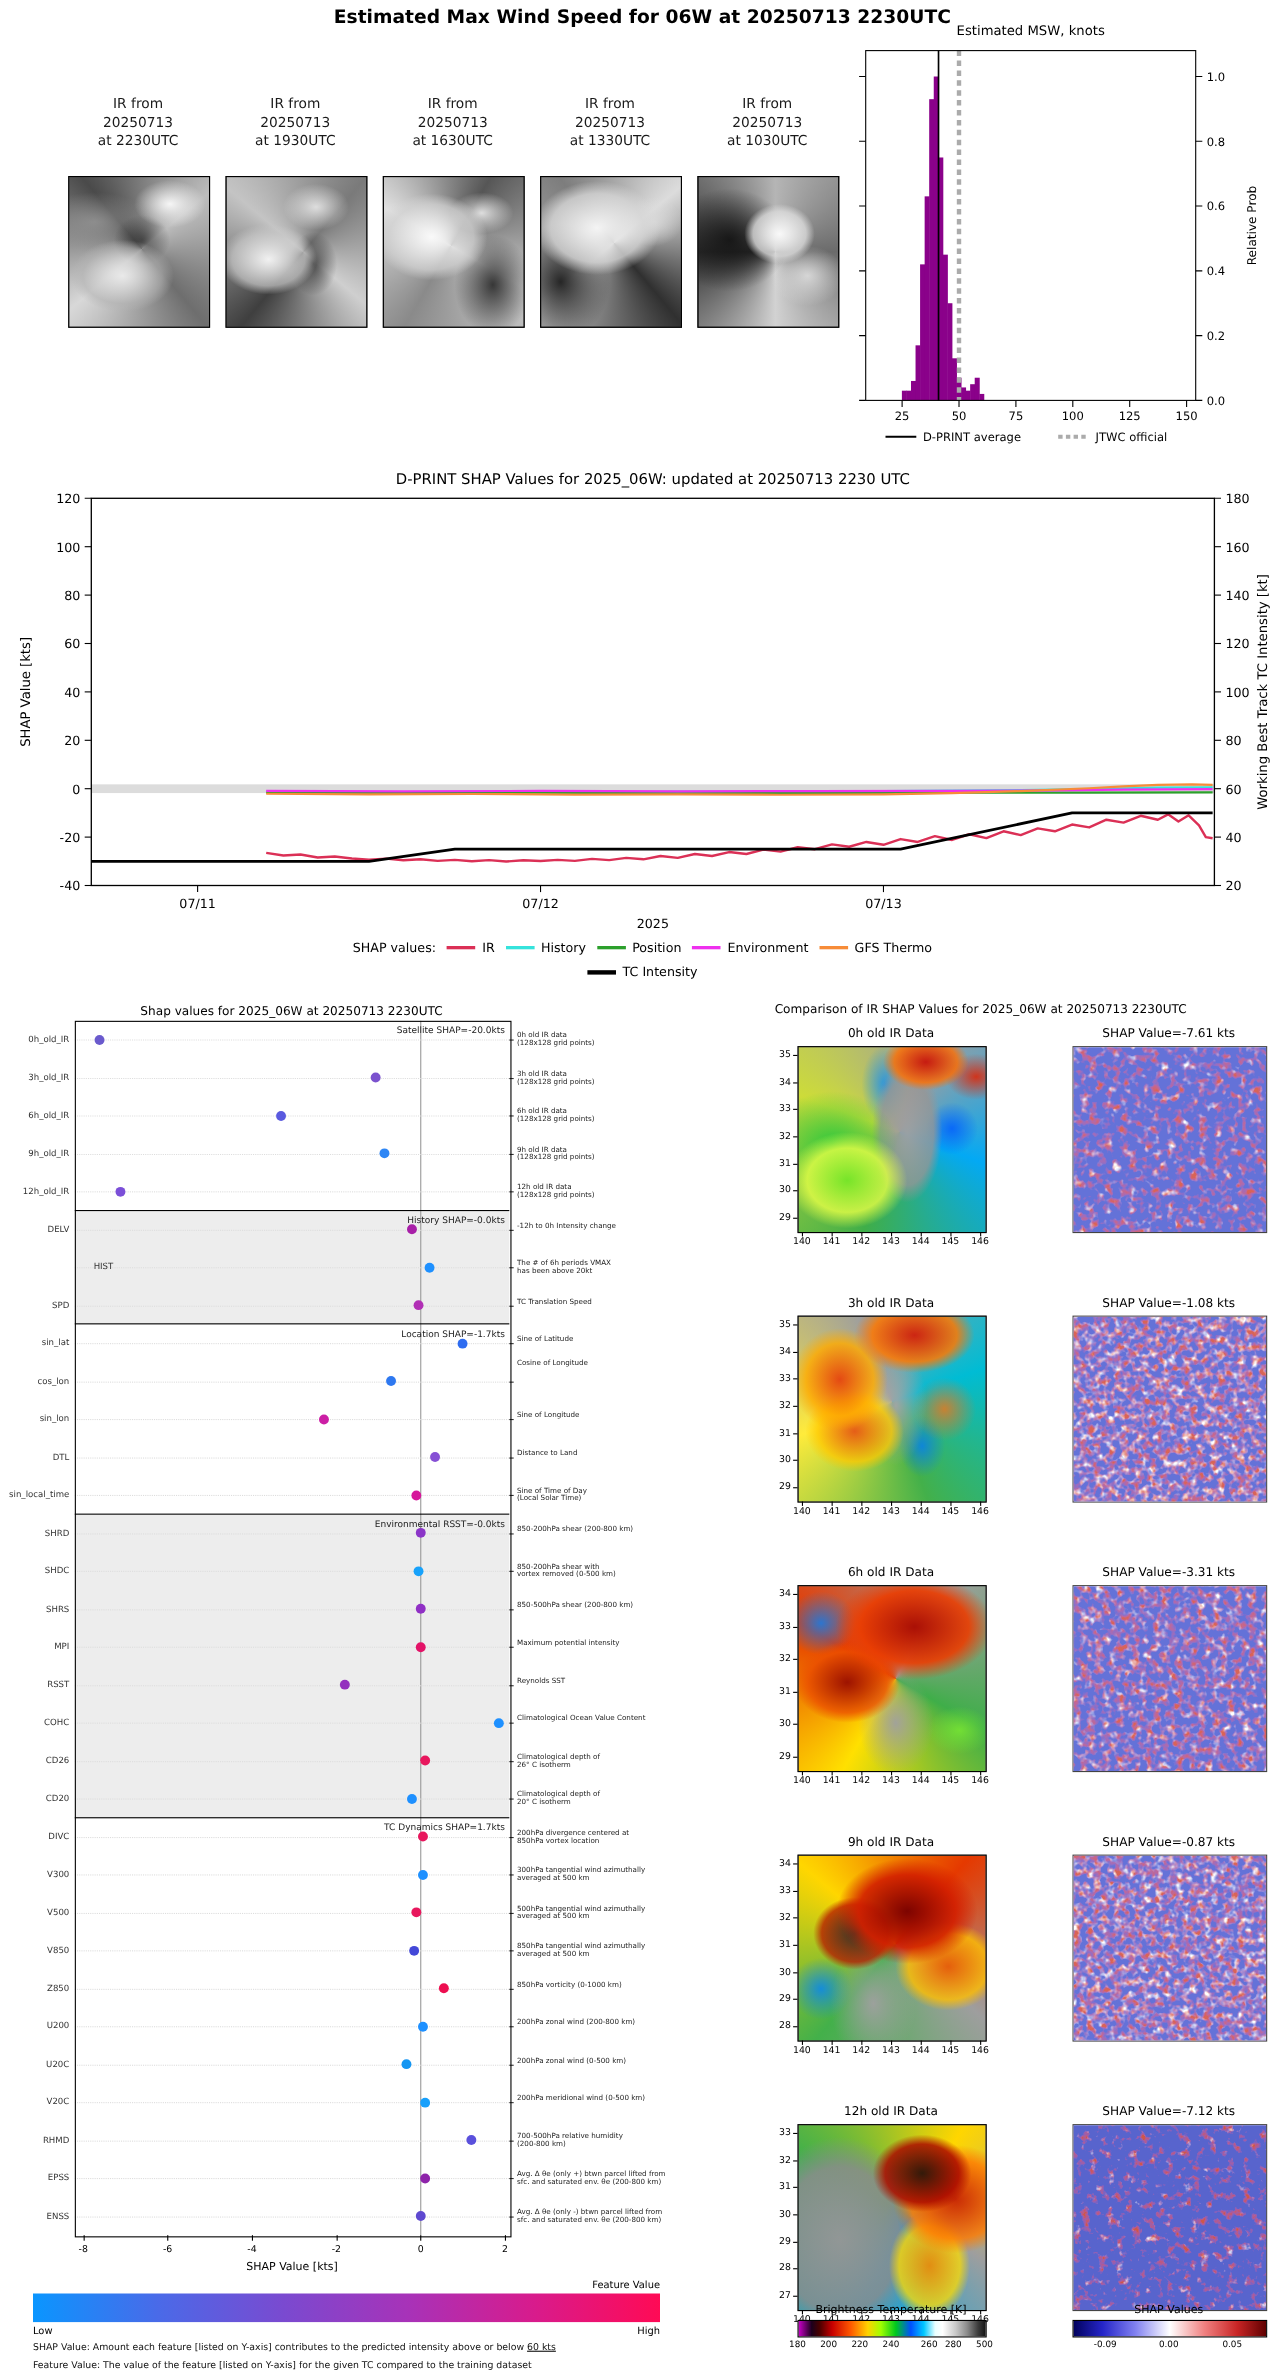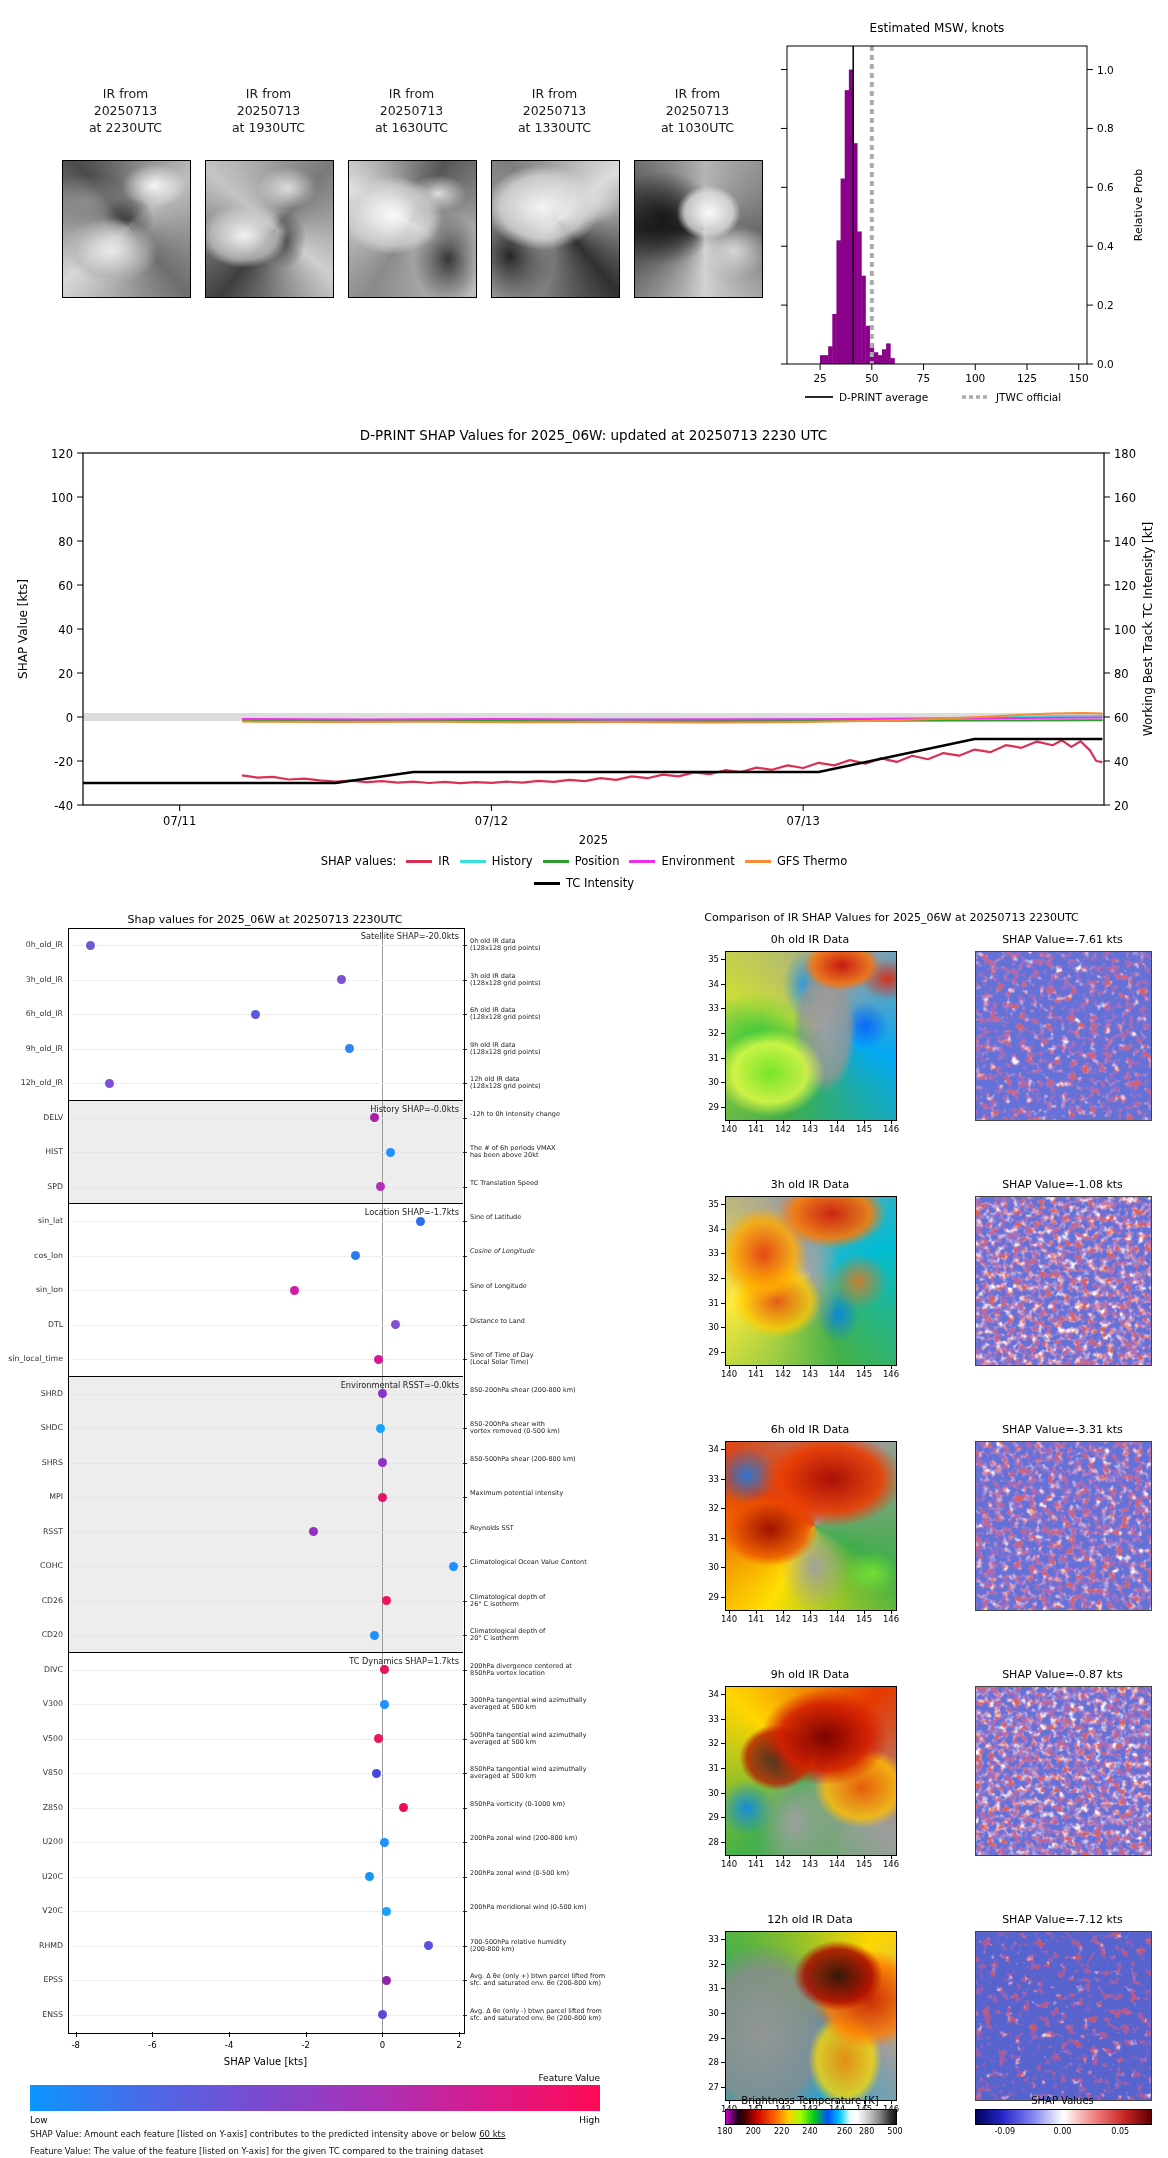--- a/index.html
+++ b/index.html
@@ -87,20 +87,21 @@
   .lbl{position:absolute;white-space:pre-line;}
   .dot{position:absolute;width:9px;height:9px;border-radius:50%;}
   .legend-row{position:absolute;left:0;width:1168px;display:flex;justify-content:center;align-items:center;gap:10px;font-size:11.5px;}
   .chip{display:inline-block;width:26px;height:3px;margin-right:6px;vertical-align:middle;}
   svg text{font-family:"DejaVu Sans","Liberation Sans",sans-serif;}
 </style>
 </head>
 <body>
 
 <div class="page">
+  <div class="page-title">Estimated Max Wind Speed for 06W at 20250713 2230UTC</div>
   <div id="thumbs">
       <div class="thumb-cap" style="left:62px;top:86px;width:127px;">IR from
 20250713
 at 2230UTC</div>
       <div class="thumb thumb-0" style="left:62px;top:160px;"></div>
       <div class="thumb-cap" style="left:205px;top:86px;width:127px;">IR from
 20250713
 at 1930UTC</div>
       <div class="thumb thumb-1" style="left:205px;top:160px;"></div>
       <div class="thumb-cap" style="left:348px;top:86px;width:127px;">IR from
@@ -277,41 +278,41 @@
 (128x128 grid points)</div>
       <div class="dot" style="left:104.91747572815531px;top:173.75px;background:#7B4FD8;"></div>
       <div class="lbl" style="left:68px;top:194.8px;width:395px;height:0;border-top:1.4px solid #000;"></div>
       <div class="lbl" style="left:197px;top:198.5px;width:262px;text-align:right;font-size:8.2px;color:#222;">History SHAP=-0.0kts</div>
       <div class="lbl" style="left:68px;top:212.75px;width:395px;height:0;border-top:1px dotted #ddd;"></div>
       <div class="lbl" style="left:0;top:207.75px;width:63px;text-align:right;font-size:7.8px;color:#333;">DELV</div>
       <div class="lbl" style="left:463px;top:212.75px;width:4px;height:0;border-top:1px solid #333;"></div>
       <div class="lbl" style="left:470px;top:205.75px;width:150px;font-size:6.5px;line-height:1.08;color:#222;">-12h to 0h Intensity change</div>
       <div class="dot" style="left:370.29611650485435px;top:208.25px;background:#A81FA8;"></div>
       <div class="lbl" style="left:68px;top:247.25px;width:395px;height:0;border-top:1px dotted #ddd;"></div>
-      <div class="lbl" style="left:0;top:242.25px;width:63px;text-align:right;font-size:7.8px;color:#333;">HIST</div>
+      <div class="lbl" style="left:0;top:242.25px;width:63px;text-align:right;font-size:7.8px;color:#333;padding-left:40px;">HIST</div>
       <div class="lbl" style="left:463px;top:247.25px;width:4px;height:0;border-top:1px solid #333;"></div>
       <div class="lbl" style="left:470px;top:240.25px;width:150px;font-size:6.5px;line-height:1.08;color:#222;">The # of 6h periods VMAX
 has been above 20kt</div>
       <div class="dot" style="left:385.63592233009706px;top:242.75px;background:#1E90FF;"></div>
       <div class="lbl" style="left:68px;top:281.75px;width:395px;height:0;border-top:1px dotted #ddd;"></div>
       <div class="lbl" style="left:0;top:276.75px;width:63px;text-align:right;font-size:7.8px;color:#333;">SPD</div>
       <div class="lbl" style="left:463px;top:281.75px;width:4px;height:0;border-top:1px solid #333;"></div>
       <div class="lbl" style="left:470px;top:274.75px;width:150px;font-size:6.5px;line-height:1.08;color:#222;">TC Translation Speed</div>
       <div class="dot" style="left:376.04854368932035px;top:277.25px;background:#B12FB5;"></div>
       <div class="lbl" style="left:68px;top:298.3px;width:395px;height:0;border-top:1.4px solid #000;"></div>
       <div class="lbl" style="left:197px;top:302px;width:262px;text-align:right;font-size:8.2px;color:#222;">Location SHAP=-1.7kts</div>
       <div class="lbl" style="left:68px;top:316.25px;width:395px;height:0;border-top:1px dotted #ddd;"></div>
       <div class="lbl" style="left:0;top:311.25px;width:63px;text-align:right;font-size:7.8px;color:#333;">sin_lat</div>
       <div class="lbl" style="left:463px;top:316.25px;width:4px;height:0;border-top:1px solid #333;"></div>
       <div class="lbl" style="left:470px;top:309.25px;width:150px;font-size:6.5px;line-height:1.08;color:#222;">Sine of Latitude</div>
       <div class="dot" style="left:416.31553398058253px;top:311.75px;background:#2E6CF0;"></div>
       <div class="lbl" style="left:68px;top:350.75px;width:395px;height:0;border-top:1px dotted #ddd;"></div>
       <div class="lbl" style="left:0;top:345.75px;width:63px;text-align:right;font-size:7.8px;color:#333;">cos_lon</div>
       <div class="lbl" style="left:463px;top:350.75px;width:4px;height:0;border-top:1px solid #333;"></div>
-      <div class="lbl" style="left:470px;top:343px;width:150px;font-size:6.5px;line-height:1.08;color:#222;font-style:italic;">Cosine of Longitude</div>
+      <div class="lbl" style="left:470px;top:331px;width:150px;font-size:6.5px;line-height:1.08;color:#222;">Cosine of Longitude</div>
       <div class="dot" style="left:351.12135922330094px;top:346.25px;background:#2E78F0;"></div>
       <div class="lbl" style="left:68px;top:385.25px;width:395px;height:0;border-top:1px dotted #ddd;"></div>
       <div class="lbl" style="left:0;top:380.25px;width:63px;text-align:right;font-size:7.8px;color:#333;">sin_lon</div>
       <div class="lbl" style="left:463px;top:385.25px;width:4px;height:0;border-top:1px solid #333;"></div>
       <div class="lbl" style="left:470px;top:378.25px;width:150px;font-size:6.5px;line-height:1.08;color:#222;">Sine of Longitude</div>
       <div class="dot" style="left:289.7621359223301px;top:380.75px;background:#CC1FA5;"></div>
       <div class="lbl" style="left:68px;top:419.75px;width:395px;height:0;border-top:1px dotted #ddd;"></div>
       <div class="lbl" style="left:0;top:414.75px;width:63px;text-align:right;font-size:7.8px;color:#333;">DTL</div>
       <div class="lbl" style="left:463px;top:419.75px;width:4px;height:0;border-top:1px solid #333;"></div>
       <div class="lbl" style="left:470px;top:412.75px;width:150px;font-size:6.5px;line-height:1.08;color:#222;">Distance to Land</div>

